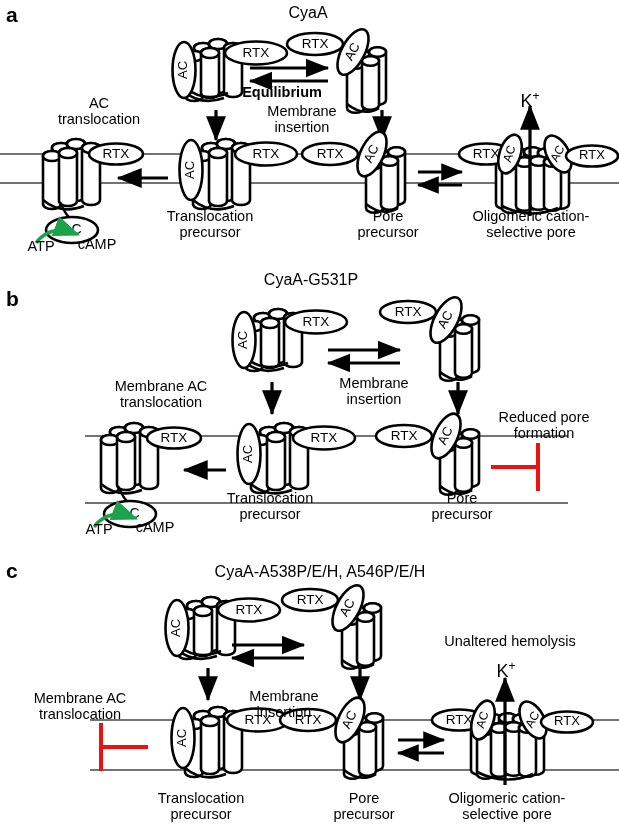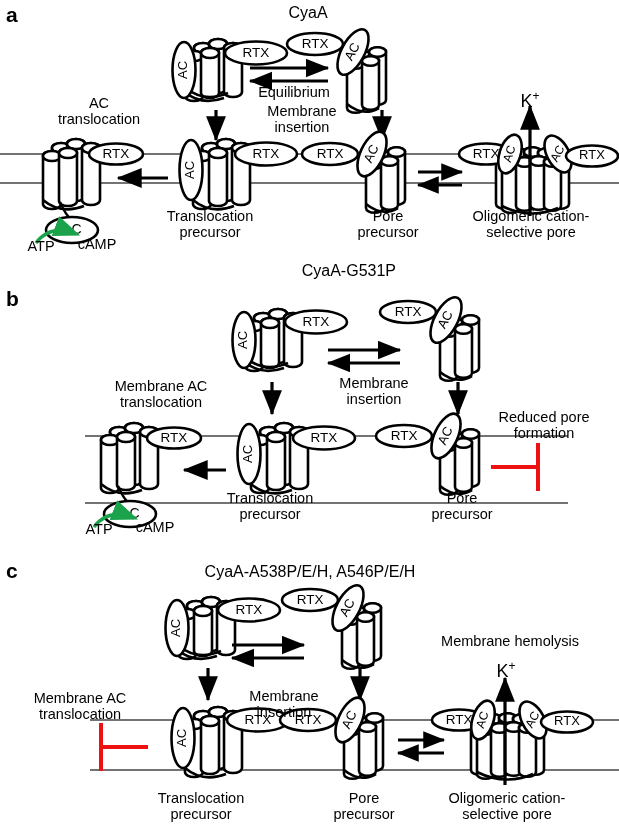--- a/index.html
+++ b/index.html
@@ -312,55 +312,55 @@
       <line x1="398" y1="740" x2="444" y2="740" stroke="#000" stroke-width="2.8" marker-end="url(#ah)"></line>
       <line x1="444" y1="753" x2="398" y2="753" stroke="#000" stroke-width="2.8" marker-end="url(#ah)"></line>
     </g>
   </g>
 </svg>
 
 <div class="lbl panel-letter" style="left:6px;top:4px;">a</div>
 <div class="lbl t16" style="left:228px;top:4px;width:160px;">CyaA</div>
 <div class="lbl t14" style="left:38px;top:95px;width:122px;">AC
 translocation</div>
-<div class="lbl t14" style="left:238px;top:84px;width:112px;">Equilibrium</div>
+<div class="lbl t14" style="left:226px;top:84px;width:112px;font-weight:bold;">Equilibrium</div>
 <div class="lbl t14" style="left:246px;top:103px;width:112px;">Membrane
 insertion</div>
 <div class="lbl t14" style="left:144px;top:208px;width:132px;">Translocation
 precursor</div>
 <div class="lbl t14" style="left:336px;top:208px;width:104px;">Pore
 precursor</div>
 <div class="lbl t14" style="left:452px;top:208px;width:158px;">Oligomeric cation-
 selective pore</div>
 <div class="lbl" style="left:508px;top:90px;width:44px;font-size:18px;"><span>K</span><sup style="font-size:12px;">+</sup></div>
 <div class="lbl t14" style="left:17px;top:238px;width:48px;">ATP</div>
 <div class="lbl t14" style="left:66px;top:236px;width:62px;">cAMP</div>
 
 <div class="lbl panel-letter" style="left:6px;top:288px;">b</div>
-<div class="lbl t16" style="left:226px;top:262px;width:170px;text-align:right;">CyaA-G531P</div>
+<div class="lbl t16" style="left:226px;top:271px;width:170px;">CyaA-G531P</div>
 <div class="lbl t14" style="left:95px;top:378px;width:132px;">Membrane AC
 translocation</div>
 <div class="lbl t14" style="left:318px;top:375px;width:112px;">Membrane
 insertion</div>
 <div class="lbl t14" style="left:484px;top:377px;width:120px;margin-top:32px;">Reduced pore
 formation</div>
 <div class="lbl t14" style="left:204px;top:490px;width:132px;">Translocation
 precursor</div>
 <div class="lbl t14" style="left:410px;top:490px;width:104px;">Pore
 precursor</div>
 <div class="lbl t14" style="left:75px;top:521px;width:48px;">ATP</div>
 <div class="lbl t14" style="left:124px;top:519px;width:62px;">cAMP</div>
 
 <div class="lbl panel-letter" style="left:6px;top:560px;">c</div>
-<div class="lbl t16" style="left:150px;top:563px;width:320px;">CyaA-A538P/E/H,  A546P/E/H</div>
+<div class="lbl t16" style="left:160px;top:563px;width:320px;">CyaA-A538P/E/H,  A546P/E/H</div>
 <div class="lbl t14" style="left:14px;top:690px;width:132px;">Membrane AC
 translocation</div>
 <div class="lbl t14" style="left:228px;top:688px;width:112px;">Membrane
 insertion</div>
-<div class="lbl t14" style="left:420px;top:633px;width:180px;">Membrane hemolysis</div>
+<div class="lbl t14" style="left:420px;top:633px;width:180px;">Unaltered hemolysis</div>
 <div class="lbl t14" style="left:135px;top:790px;width:132px;">Translocation
 precursor</div>
 <div class="lbl t14" style="left:312px;top:790px;width:104px;">Pore
 precursor</div>
 <div class="lbl t14" style="left:428px;top:790px;width:158px;">Oligomeric cation-
 selective pore</div>
 <div class="lbl" style="left:484px;top:660px;width:44px;font-size:18px;"><span>K</span><sup style="font-size:12px;">+</sup></div>
 
 </div>
 

